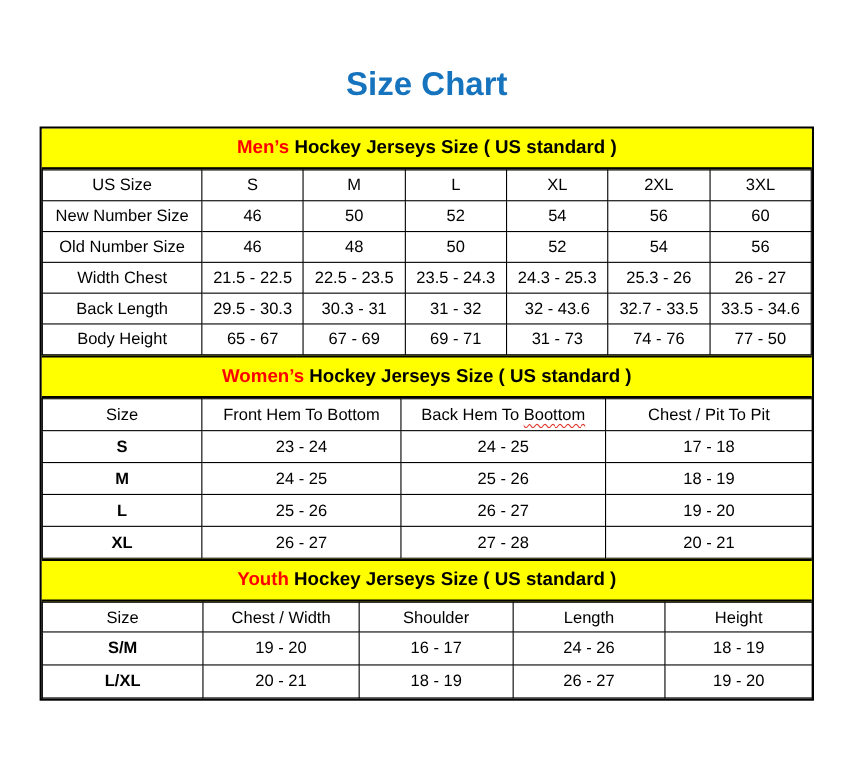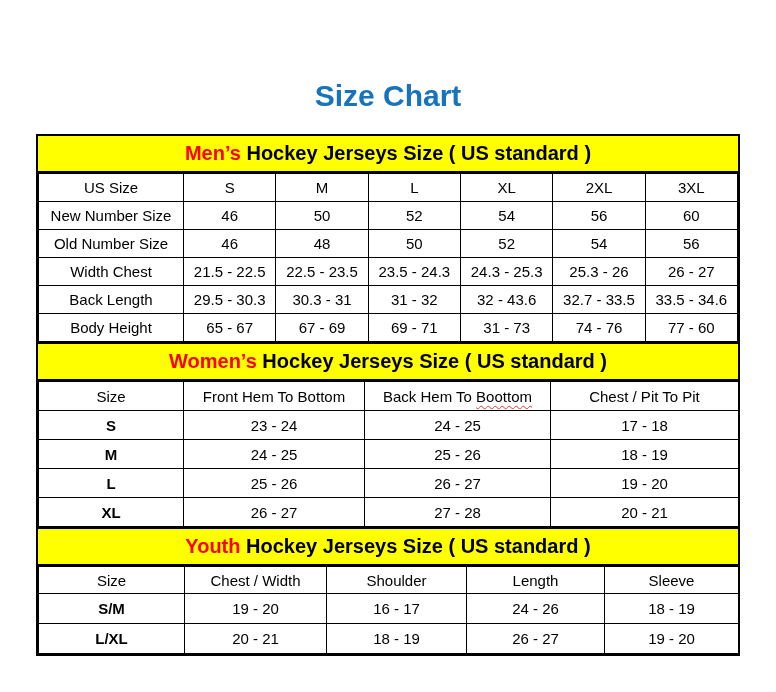--- a/index.html
+++ b/index.html
@@ -10,41 +10,41 @@
   }
   *{box-sizing:border-box;}
   html,body{margin:0;padding:0;}
   body{
     width:776px;height:692px;
     background:#ffffff;
     font-family:"Liberation Sans",sans-serif;
     color:#000;
     overflow:hidden;
   }
-  .page{width:776px;height:692px;padding-top:79px;}
+  .page{width:776px;height:692px;padding-top:60px;}
   h1.page-title{
     margin:0 0 21px 0;
     text-align:center;
     font-size:30px;
     font-weight:bold;
     color:var(--title-blue);
     letter-spacing:0px;
     line-height:34px;
   }
   .chart-wrap{
     width:704px;
     margin:0 auto;
     border:2px solid var(--line);
   }
   .band{
     background:var(--band-yellow);
     border-top:2px solid var(--line);
     border-bottom:2px solid var(--line);
     text-align:center;
-    font-size:20px;
+    font-size:17px;
     font-weight:bold;
     padding:7px 0 8px 0;
     line-height:20px;
   }
   .band.band-first{border-top:none;}
   .band .band-highlight{color:var(--highlight-red);}
   table.size-table{
     width:100%;
     border-collapse:collapse;
     table-layout:fixed;
@@ -157,21 +157,21 @@
             <td>32.7 - 33.5</td>
             <td>33.5 - 34.6</td>
           </tr>
           <tr>
             <td>Body Height</td>
             <td>65 - 67</td>
             <td>67 - 69</td>
             <td>69 - 71</td>
             <td>31 - 73</td>
             <td>74 - 76</td>
-            <td>77 - 60</td>
+            <td>77 - 50</td>
           </tr>
         </tbody>
     </table>
 
     <div class="band"><span class="band-highlight">Women’s</span><span class="band-rest"> Hockey Jerseys Size ( US standard )</span></div>
     <table class="size-table womens">
       <colgroup>
           <col class="c0">
           <col class="c1">
           <col class="c2">
@@ -221,21 +221,21 @@
           <col class="c2">
           <col class="c3">
           <col class="c4">
         </colgroup>
       <thead>
           <tr>
             <th>Size</th>
             <th>Chest / Width</th>
             <th>Shoulder</th>
             <th>Length</th>
-            <th>Sleeve</th>
+            <th>Height</th>
           </tr>
         </thead>
         <tbody>
           <tr>
             <td>S/M</td>
             <td>19 - 20</td>
             <td>16 - 17</td>
             <td>24 - 26</td>
             <td>18 - 19</td>
           </tr>

